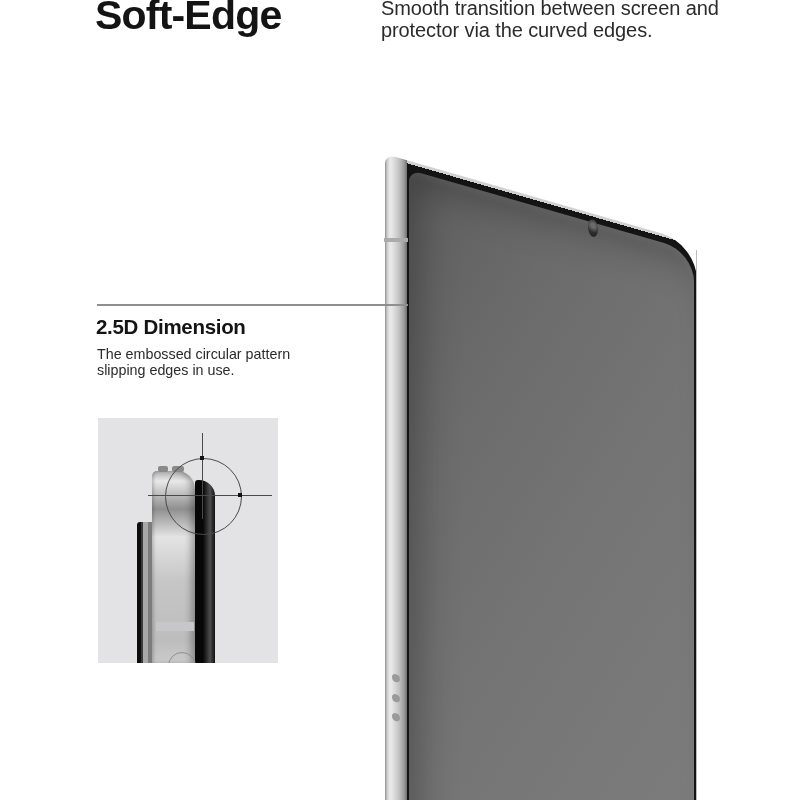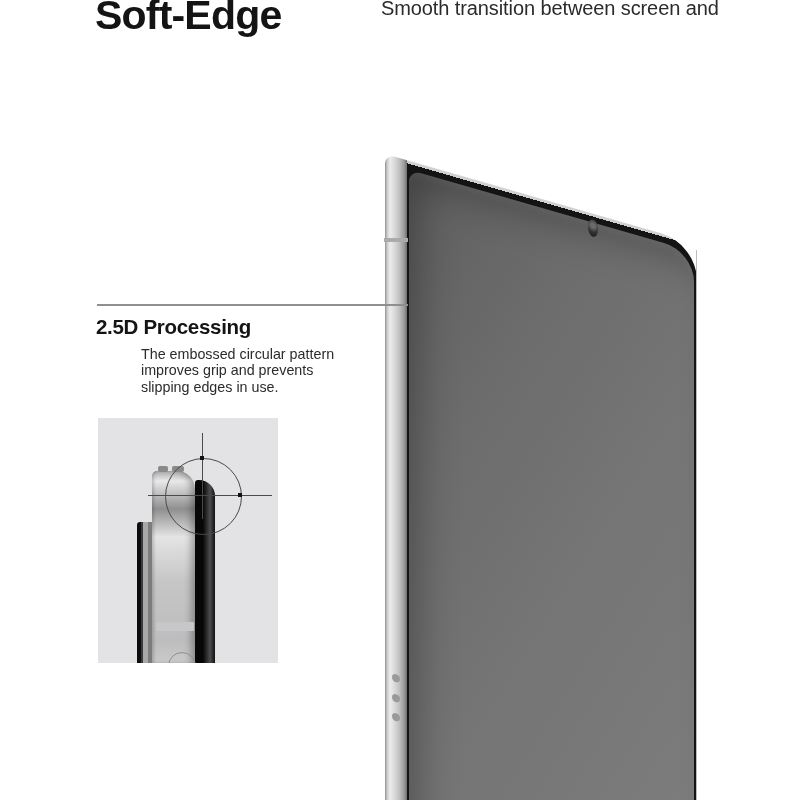--- a/index.html
+++ b/index.html
@@ -8,21 +8,21 @@
   .abs{position:absolute;}
 
   
   .title{left:95px;top:-7px;font-size:41px;line-height:44px;font-weight:700;
          color:#141414;letter-spacing:-0.8px;}
   .subtitle{left:381px;top:-2px;font-size:20px;line-height:21.5px;color:#2b2b2b;
             letter-spacing:-0.1px;}
   .divider{left:97px;top:304px;width:311px;height:2px;background:#8f8f8f;z-index:6;}
   .feat-head{left:96px;top:315px;font-size:20.5px;font-weight:700;color:#141414;
              letter-spacing:-0.3px;}
-  .feat-body{left:97px;top:346px;font-size:14.3px;line-height:16.3px;color:#2b2b2b;margin-left:44px;}
+  .feat-body{left:97px;top:346px;font-size:14.3px;line-height:16.3px;color:#2b2b2b;}
 
   
   .tablet{left:385px;top:154px;width:312px;height:680px;
           transform:skewY(16deg);transform-origin:0 0;z-index:2;}
   .t-rail{position:absolute;left:0;top:0;bottom:0;width:22px;
           border-top-left-radius:10px;
           background:linear-gradient(90deg,#8f8f8f 0,#c9c9c9 2px,#ececec 5px,
                      #dcdcdc 9px,#c3c3c3 14px,#9c9c9c 19px,#6f6f6f 22px);}
   .t-body{position:absolute;left:22px;right:0;top:0;bottom:0;
           border-top-right-radius:36px;
@@ -71,42 +71,42 @@
 </style>
 </head>
 <body>
 
 <div class="abs title">
   <div>Soft-Edge</div>
 </div>
 
 <div class="abs subtitle">
   <div>Smooth transition between screen and</div>
+  <div>protector via the curved edges.</div>
 </div>
 
 <div class="abs tablet">
   <div class="t-rail">
     <div class="t-dot d1"></div>
     <div class="t-dot d2"></div>
     <div class="t-dot d3"></div>
   </div>
   <div class="t-body">
     <div class="t-screen"></div>
     <div class="t-camera"></div>
   </div>
 </div>
 <div class="abs antenna"></div>
 <div class="abs edge-hair"></div>
 
 <div class="abs divider"></div>
 
-<div class="abs feat-head">2.5D Processing</div>
+<div class="abs feat-head">2.5D Dimension</div>
 <div class="abs feat-body">
   <div>The embossed circular pattern</div>
-  <div>improves grip and prevents</div>
   <div>slipping edges in use.</div>
 </div>
 
 <div class="abs inset">
   <div class="i-stack-l"></div>
   <div class="i-slab"></div>
   <div class="i-bump b1"></div>
   <div class="i-bump b2"></div>
   <div class="i-strip-r"></div>
   <div class="i-tab"></div>

